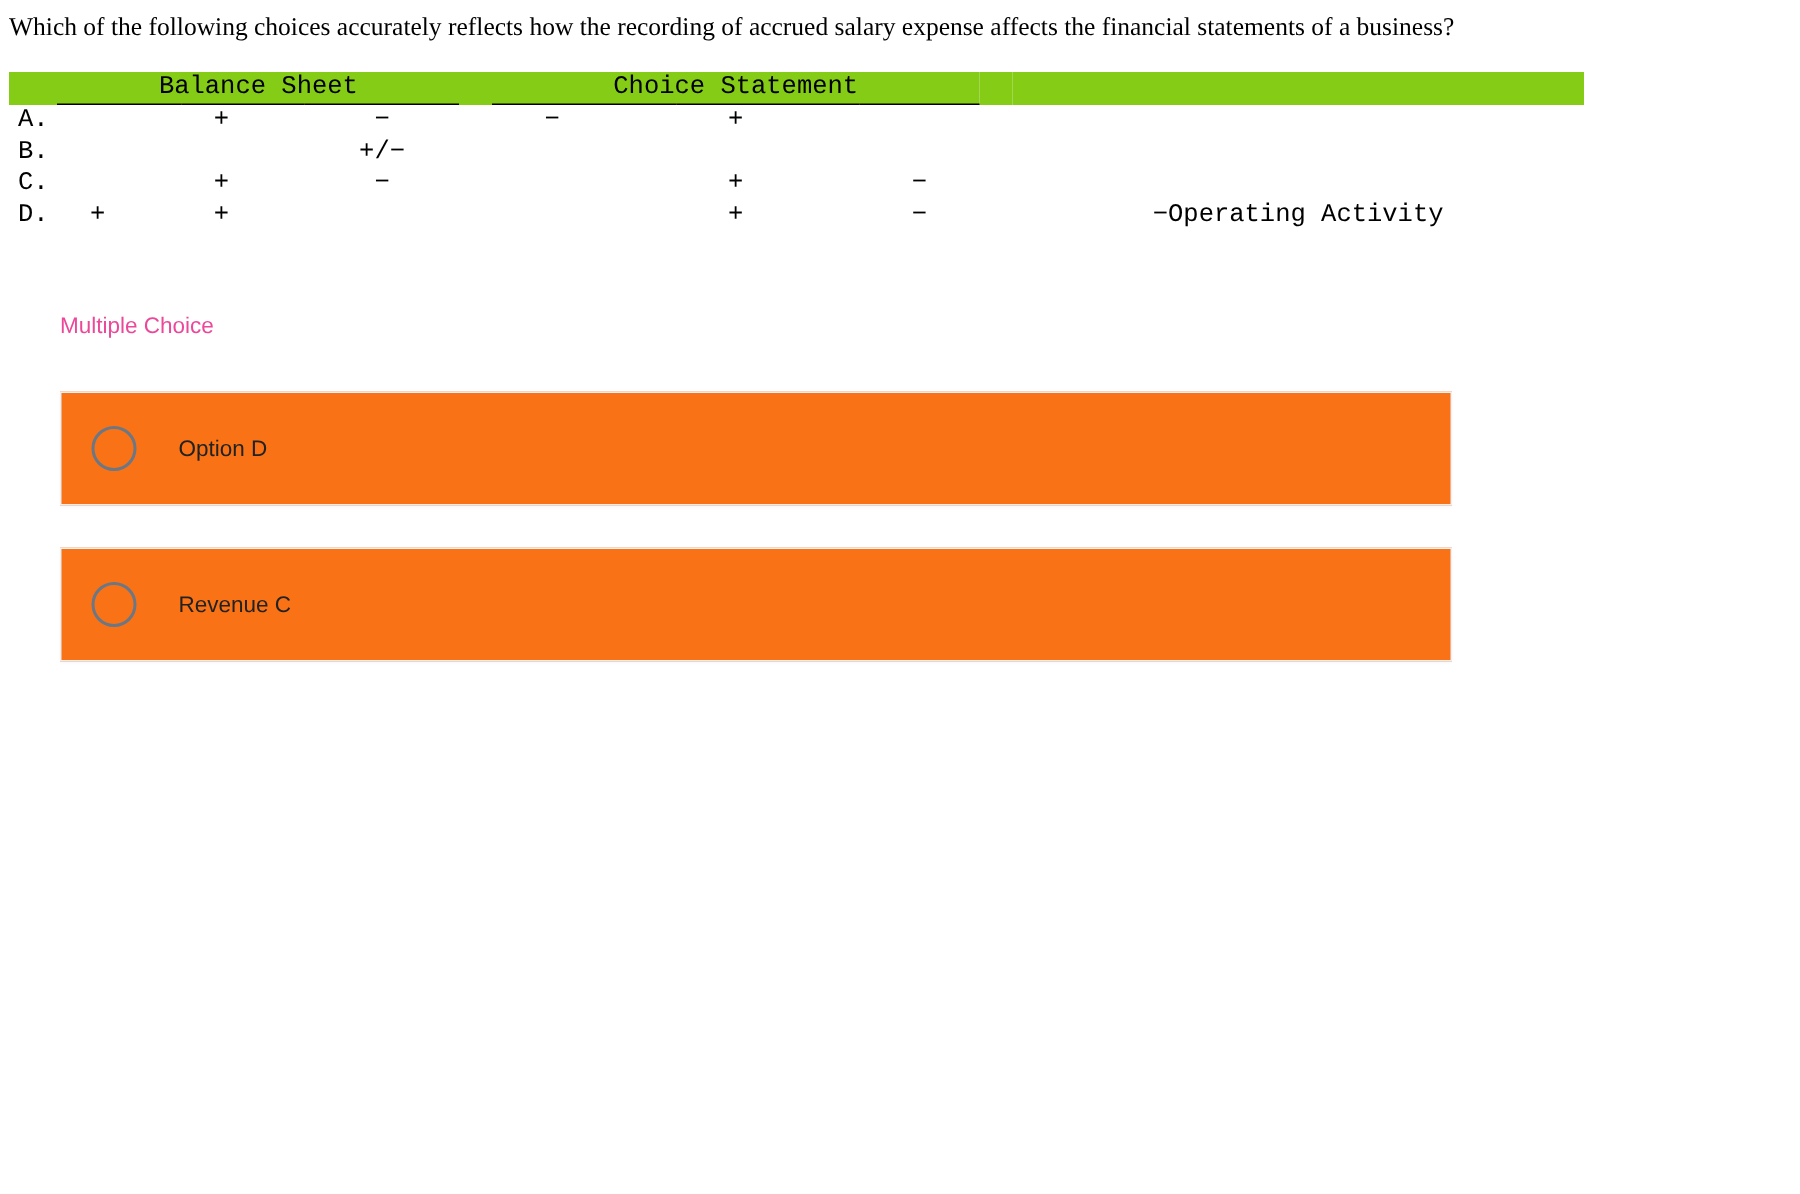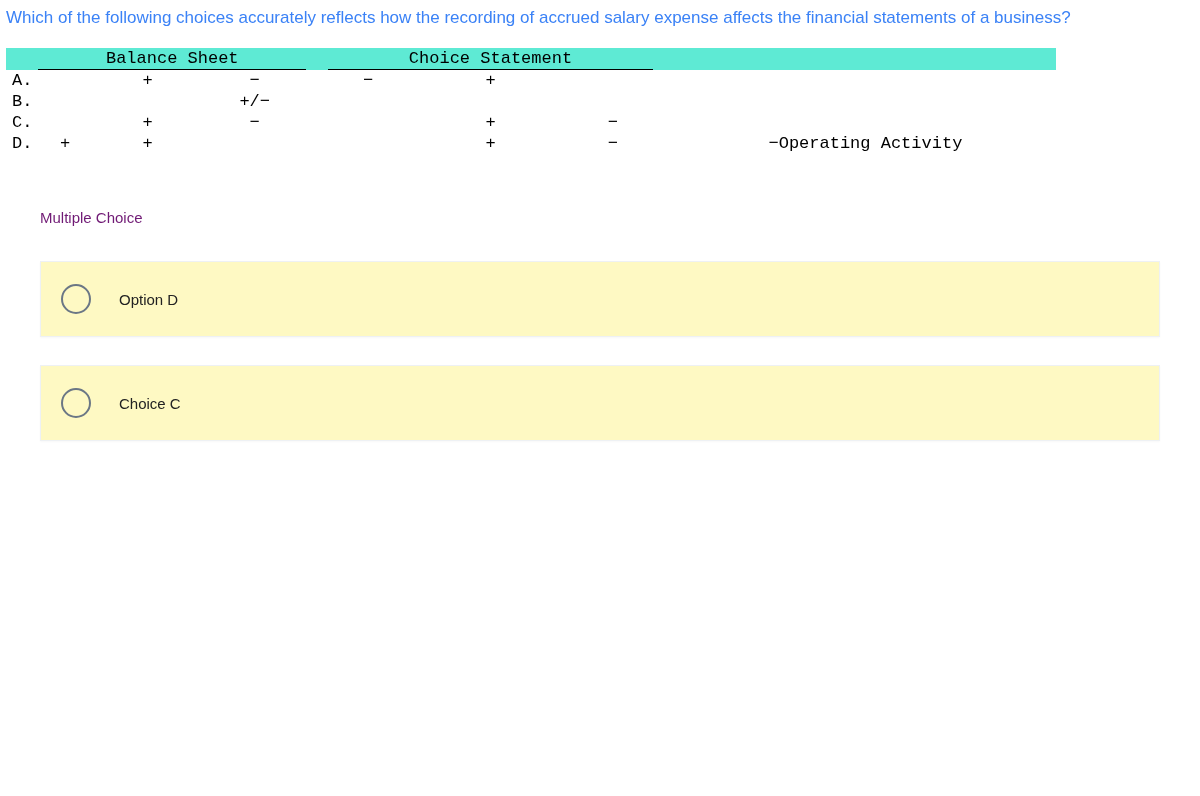--- a/index.html
+++ b/index.html
@@ -7,55 +7,56 @@
     margin: 0;
     padding: 0;
     font-family: Arial, Helvetica, sans-serif;
     background: #ffffff;
     color: #000000;
     width: 1200px;
   }
   .question-text {
     font-size: 17px;
     padding: 8px 6px 20px 6px;
-    color: #3b82f6;
+    color: #000000;
+    font-family: Liberation Serif, serif;
   }
   .table-wrap {
     padding: 0 6px;
   }
   table.fs {
     border-collapse: collapse;
     font-family: "Courier New", Courier, monospace;
     font-size: 17px;
     width: 1050px;
   }
   table.fs td, table.fs th {
     padding: 1px 6px;
     text-align: center;
     white-space: nowrap;
   }
-  .hdr-row td { background: #5eead4; }
+  .hdr-row td { background: #84cc16; }
   .bal-cell { border-bottom: 1.5px solid #000; }
   .inc-cell { border-bottom: 1.5px solid #000; }
   .row-label { text-align: left; width: 30px; }
   .left { text-align: left; }
 
   .mc-label {
     margin: 55px 0 35px 40px;
     font-size: 15px;
-    color: #701a75;
+    color: #ec4899;
   }
   .options {
     margin-left: 40px;
   }
   .option-row {
-    background: #fef9c3;
+    background: #f97316;
     border: 1px solid #eef1f4;
     box-shadow: 0 1px 2px rgba(0,0,0,0.03);
-    width: 1120px;
+    width: 928px;
     padding: 22px 20px;
     margin-bottom: 28px;
     display: flex;
     align-items: center;
     cursor: pointer;
   }
   .radio {
     width: 30px;
     height: 30px;
     border: 2px solid #6b7785;
@@ -158,15 +159,15 @@
 
 <div class="mc-label">Multiple Choice</div>
 
 <div class="options">
   <div class="option-row">
     <div class="radio"></div>
     <div class="opt-label">Option D</div>
   </div>
   <div class="option-row">
     <div class="radio"></div>
-    <div class="opt-label">Choice C</div>
+    <div class="opt-label">Revenue C</div>
   </div>
 </div>
 
 </body></html>

